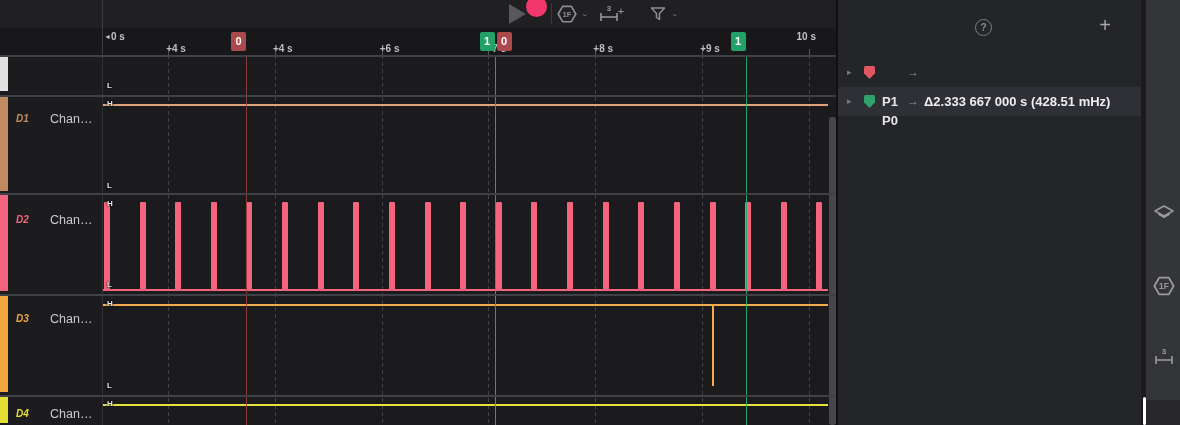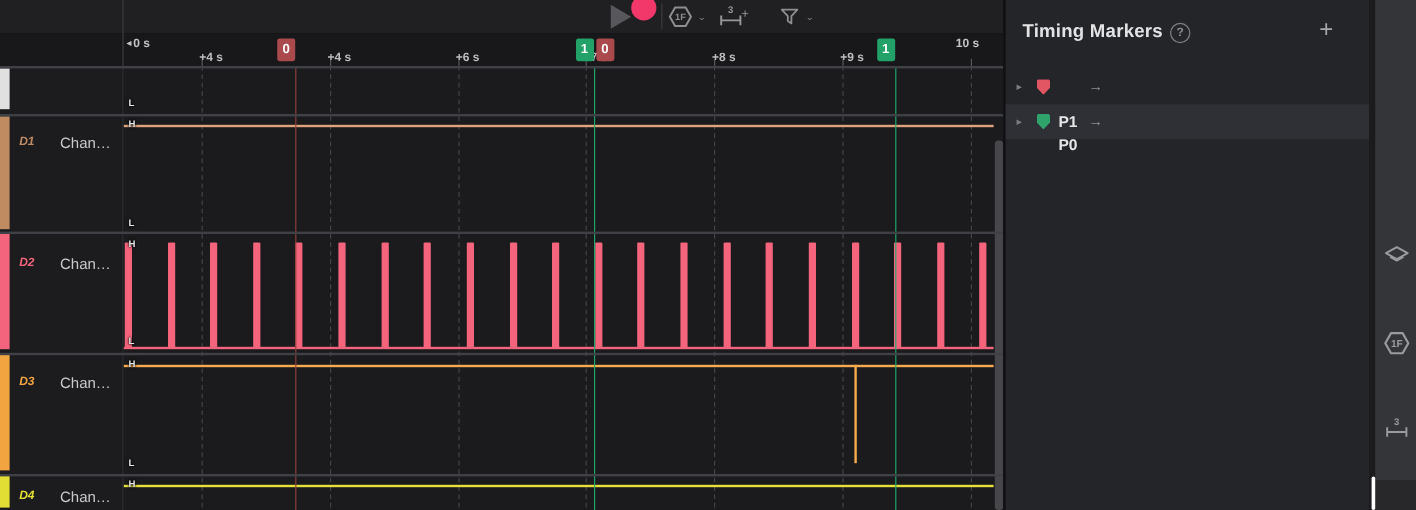--- a/index.html
+++ b/index.html
@@ -182,35 +182,35 @@
     </div>
   <div id="rowborders">
       <div class="rowborder" style="position: absolute; left: 0px; top: 55px; width: 836px; height: 2px; background: rgb(64, 65, 70);"></div>
       <div class="rowborder" style="position: absolute; left: 0px; top: 95px; width: 836px; height: 2px; background: rgb(64, 65, 70);"></div>
       <div class="rowborder" style="position: absolute; left: 0px; top: 193px; width: 836px; height: 2px; background: rgb(64, 65, 70);"></div>
       <div class="rowborder" style="position: absolute; left: 0px; top: 293.5px; width: 836px; height: 2px; background: rgb(64, 65, 70);"></div>
       <div class="rowborder" style="position: absolute; left: 0px; top: 394.5px; width: 836px; height: 2px; background: rgb(64, 65, 70);"></div>
     </div>
 
   <div id="panel">
-    <div id="panel-title">Timing Markers</div>
     <div id="help-icon">?</div>
     <div id="add-marker">+</div>
     <div id="panel-rows">
         <div class="tm-row" style="position: absolute; top: 58px; background: transparent;">
           <div class="tm-caret" style="position: absolute;">▸</div>
           <div class="tm-pin" style="position: absolute; background: rgb(226, 86, 100);"></div>
           <div class="tm-name" style="position: absolute; margin-top: 48px;">P0</div>
           <div class="tm-arrow" style="position: absolute;">→</div>
         </div>
         <div class="tm-row" style="position: absolute; top: 87px; background: rgb(47, 48, 53);">
           <div class="tm-caret" style="position: absolute;">▸</div>
           <div class="tm-pin" style="position: absolute; background: rgb(47, 163, 107);"></div>
           <div class="tm-name" style="position: absolute;">P1</div>
           <div class="tm-arrow" style="position: absolute;">→</div>
+          <div class="tm-val" style="position: absolute;">Δ2.333 667 000 s (428.51 mHz)</div>
         </div>
       </div>
   </div>
   <div id="panel-gap"></div>
 
   <div id="sidebar">
     <div class="sb-icon" id="sb-layers" style="top: 201px;">
       <svg width="24" height="24" viewBox="0 0 24 24">
         <path d="M12 5 L21 10 L12 15 L3 10 Z" fill="none" stroke="currentColor" stroke-width="1.6" stroke-linejoin="round"></path>
         <path d="M6.5 13 L12 16.2 L17.5 13" fill="none" stroke="currentColor" stroke-width="1.6" stroke-linejoin="round"></path>

